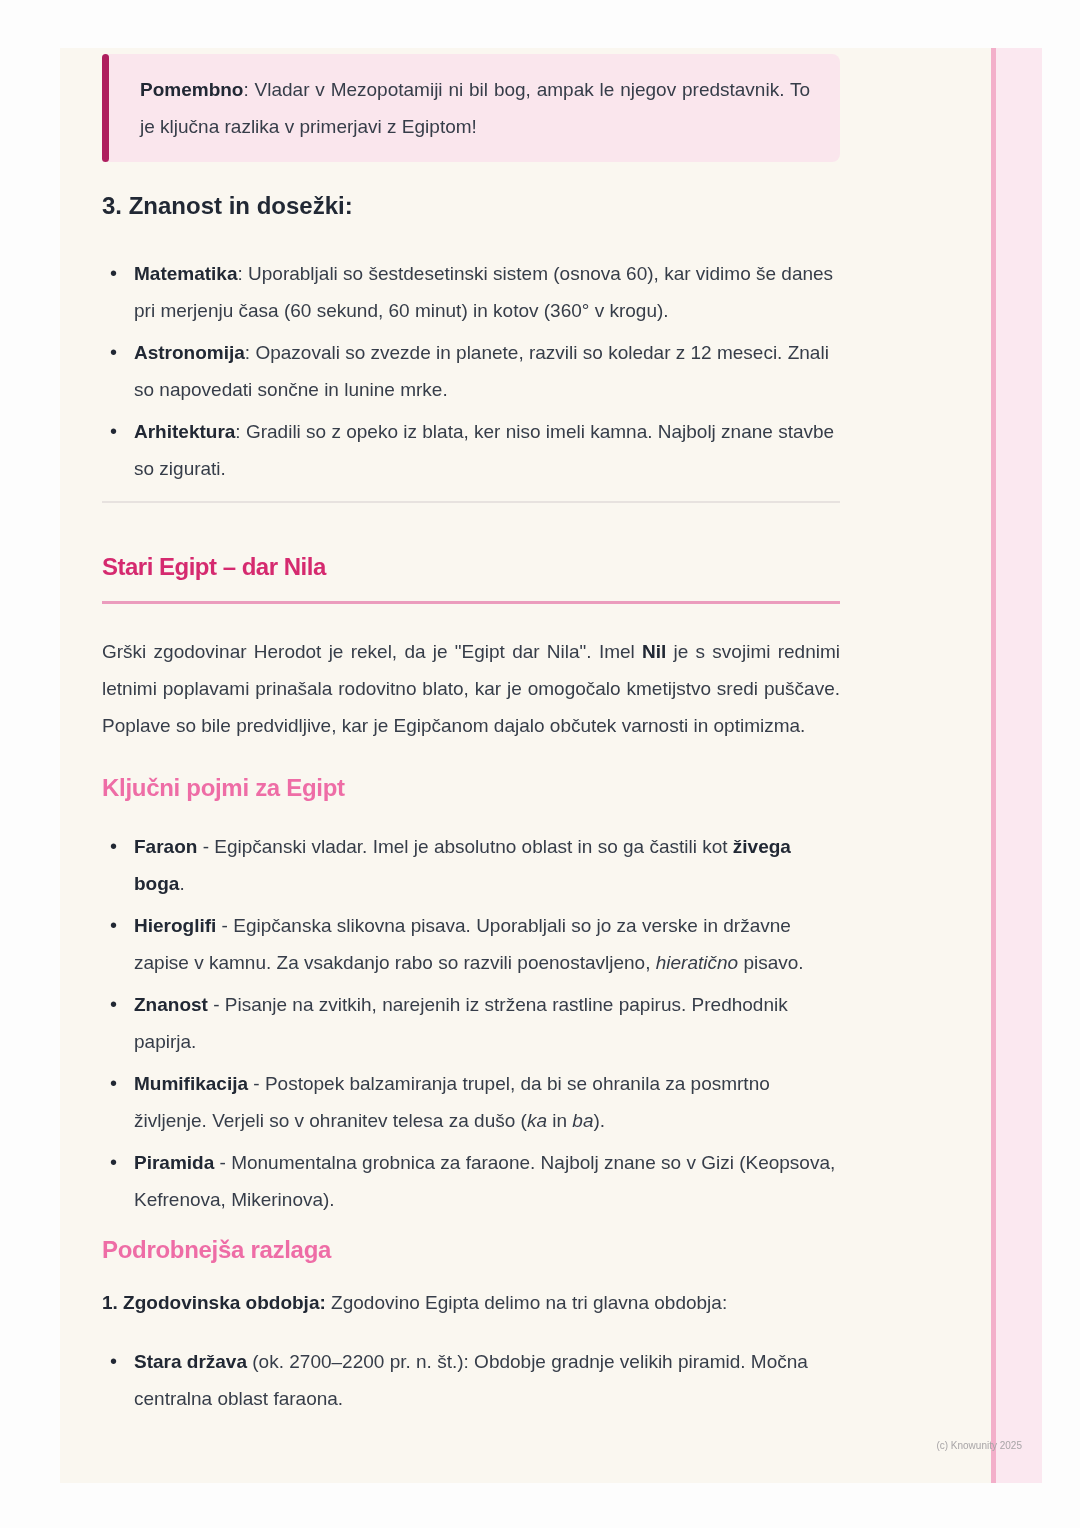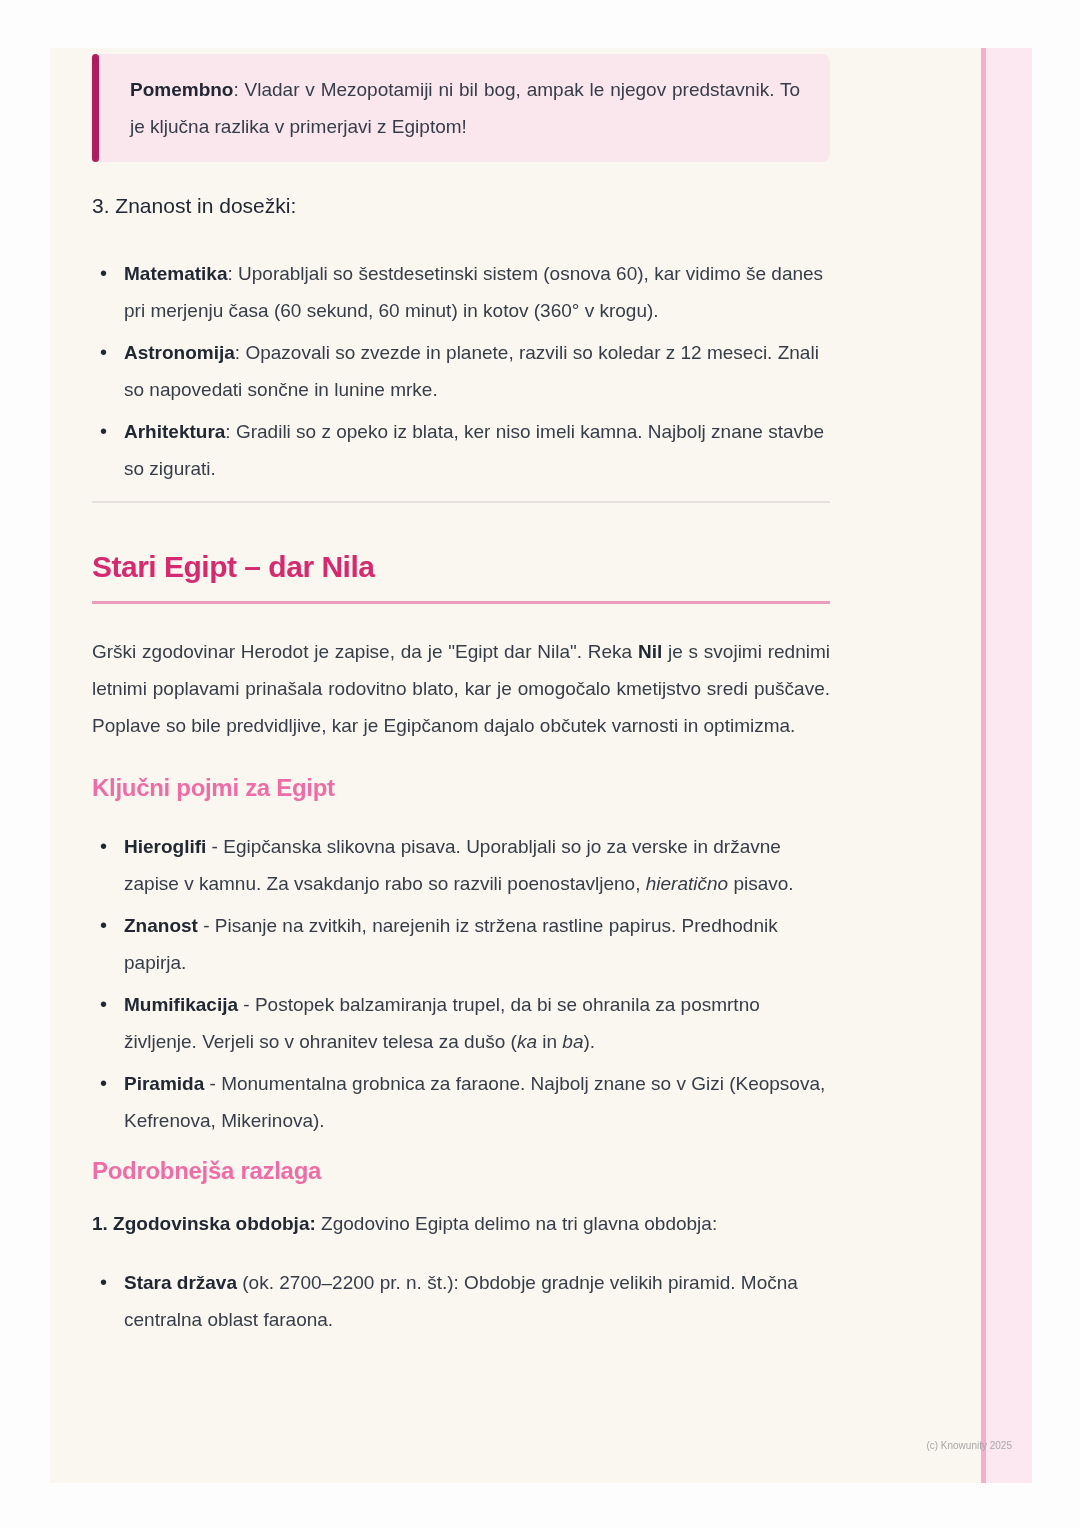--- a/index.html
+++ b/index.html
@@ -20,21 +20,21 @@
   html,body{margin:0;padding:0;}
   body{
     width:1080px;height:1528px;
     background:#fdfdfd;
     position:relative;
     font-family:"Liberation Sans", sans-serif;
     color:var(--text);
     overflow:hidden;
   }
   .paper{
-    position:absolute;left:50px;top:48px;
+    position:absolute;left:60px;top:48px;
     width:982px;height:1435px;
     background:var(--paper-bg);
     overflow:hidden;
   }
   .stripe{
     position:absolute;top:0;right:0;bottom:0;
     width:51px;
     background:var(--stripe-bg);
     border-left:5px solid var(--stripe-edge);
     z-index:1;
@@ -61,23 +61,23 @@
   .callout p{margin:0;}
   p,li{
     font-size:19px;
     line-height:37px;
   }
   .justify{text-align:justify;}
   .b, b{font-weight:700;color:var(--text-bold);}
   .i{font-style:italic;}
   h3.sec{
     margin:30px 0 0 0;
-    font-size:21px;line-height:27px;
+    font-size:24px;line-height:27px;
     color:var(--text-bold);
-    font-weight:400;
+    font-weight:700;
   }
   ul{
     list-style:none;
     margin:36px 0 0 0;
     padding:0 0 0 32px;
   }
   ul.terms{margin-top:22px;}
   ul.detail{margin-top:22px;}
   li{
     position:relative;
@@ -90,21 +90,21 @@
     color:var(--text-bold);
     font-size:20px;
   }
   hr.divider{
     border:none;
     border-top:2px solid var(--divider);
     margin:14px 0 0 0;
   }
   h1.title{
     margin:42px 0 0 0;
-    font-size:30px;line-height:44px;
+    font-size:24px;line-height:44px;
     letter-spacing:-0.5px;
     color:var(--heading-pink);
     font-weight:700;
   }
   .title-underline{
     margin-top:12px;
     height:3px;
     background:var(--underline-pink);
   }
   p.intro{margin:29px 0 0 0;}
@@ -145,25 +145,26 @@
       <li><span class="b">Matematika</span><span>: Uporabljali so šestdesetinski sistem (osnova 60), kar vidimo še danes pri merjenju časa (60 sekund, 60 minut) in kotov (360° v krogu).</span></li>
       <li><span class="b">Astronomija</span><span>: Opazovali so zvezde in planete, razvili so koledar z 12 meseci. Znali so napovedati sončne in lunine mrke.</span></li>
       <li><span class="b">Arhitektura</span><span>: Gradili so z opeko iz blata, ker niso imeli kamna. Najbolj znane stavbe so zigurati.</span></li>
     </ul>
 
     <hr class="divider">
 
     <h1 class="title">Stari Egipt – dar Nila</h1>
     <div class="title-underline"></div>
 
-    <p class="intro justify"><span>Grški zgodovinar Herodot je zapise, da je "Egipt dar Nila". Reka </span><span class="b">Nil</span><span> je s svojimi rednimi letnimi poplavami prinašala rodovitno blato, kar je omogočalo kmetijstvo sredi puščave. Poplave so bile predvidljive, kar je Egipčanom dajalo občutek varnosti in optimizma.</span></p>
+    <p class="intro justify"><span>Grški zgodovinar Herodot je rekel, da je "Egipt dar Nila". Imel </span><span class="b">Nil</span><span> je s svojimi rednimi letnimi poplavami prinašala rodovitno blato, kar je omogočalo kmetijstvo sredi puščave. Poplave so bile predvidljive, kar je Egipčanom dajalo občutek varnosti in optimizma.</span></p>
 
     <h2 class="sub">Ključni pojmi za Egipt</h2>
 
     <ul class="terms">
+      <li><span class="b">Faraon</span><span> - Egipčanski vladar. Imel je absolutno oblast in so ga častili kot </span><span class="b">živega boga</span><span>.</span></li>
       <li><span class="b">Hieroglifi</span><span> - Egipčanska slikovna pisava. Uporabljali so jo za verske in državne zapise v kamnu. Za vsakdanjo rabo so razvili poenostavljeno, </span><span class="i">hieratično</span><span> pisavo.</span></li>
       <li><span class="b">Znanost</span><span> - Pisanje na zvitkih, narejenih iz stržena rastline papirus. Predhodnik papirja.</span></li>
       <li><span class="b">Mumifikacija</span><span> - Postopek balzamiranja trupel, da bi se ohranila za posmrtno življenje. Verjeli so v ohranitev telesa za dušo (</span><span class="i">ka</span><span> in </span><span class="i">ba</span><span>).</span></li>
       <li><span class="b">Piramida</span><span> - Monumentalna grobnica za faraone. Najbolj znane so v Gizi (Keopsova, Kefrenova, Mikerinova).</span></li>
     </ul>
 
     <h2 class="sub sub2">Podrobnejša razlaga</h2>
 
     <p class="detail-intro"><span class="b">1. Zgodovinska obdobja:</span><span> Zgodovino Egipta delimo na tri glavna obdobja:</span></p>
 

